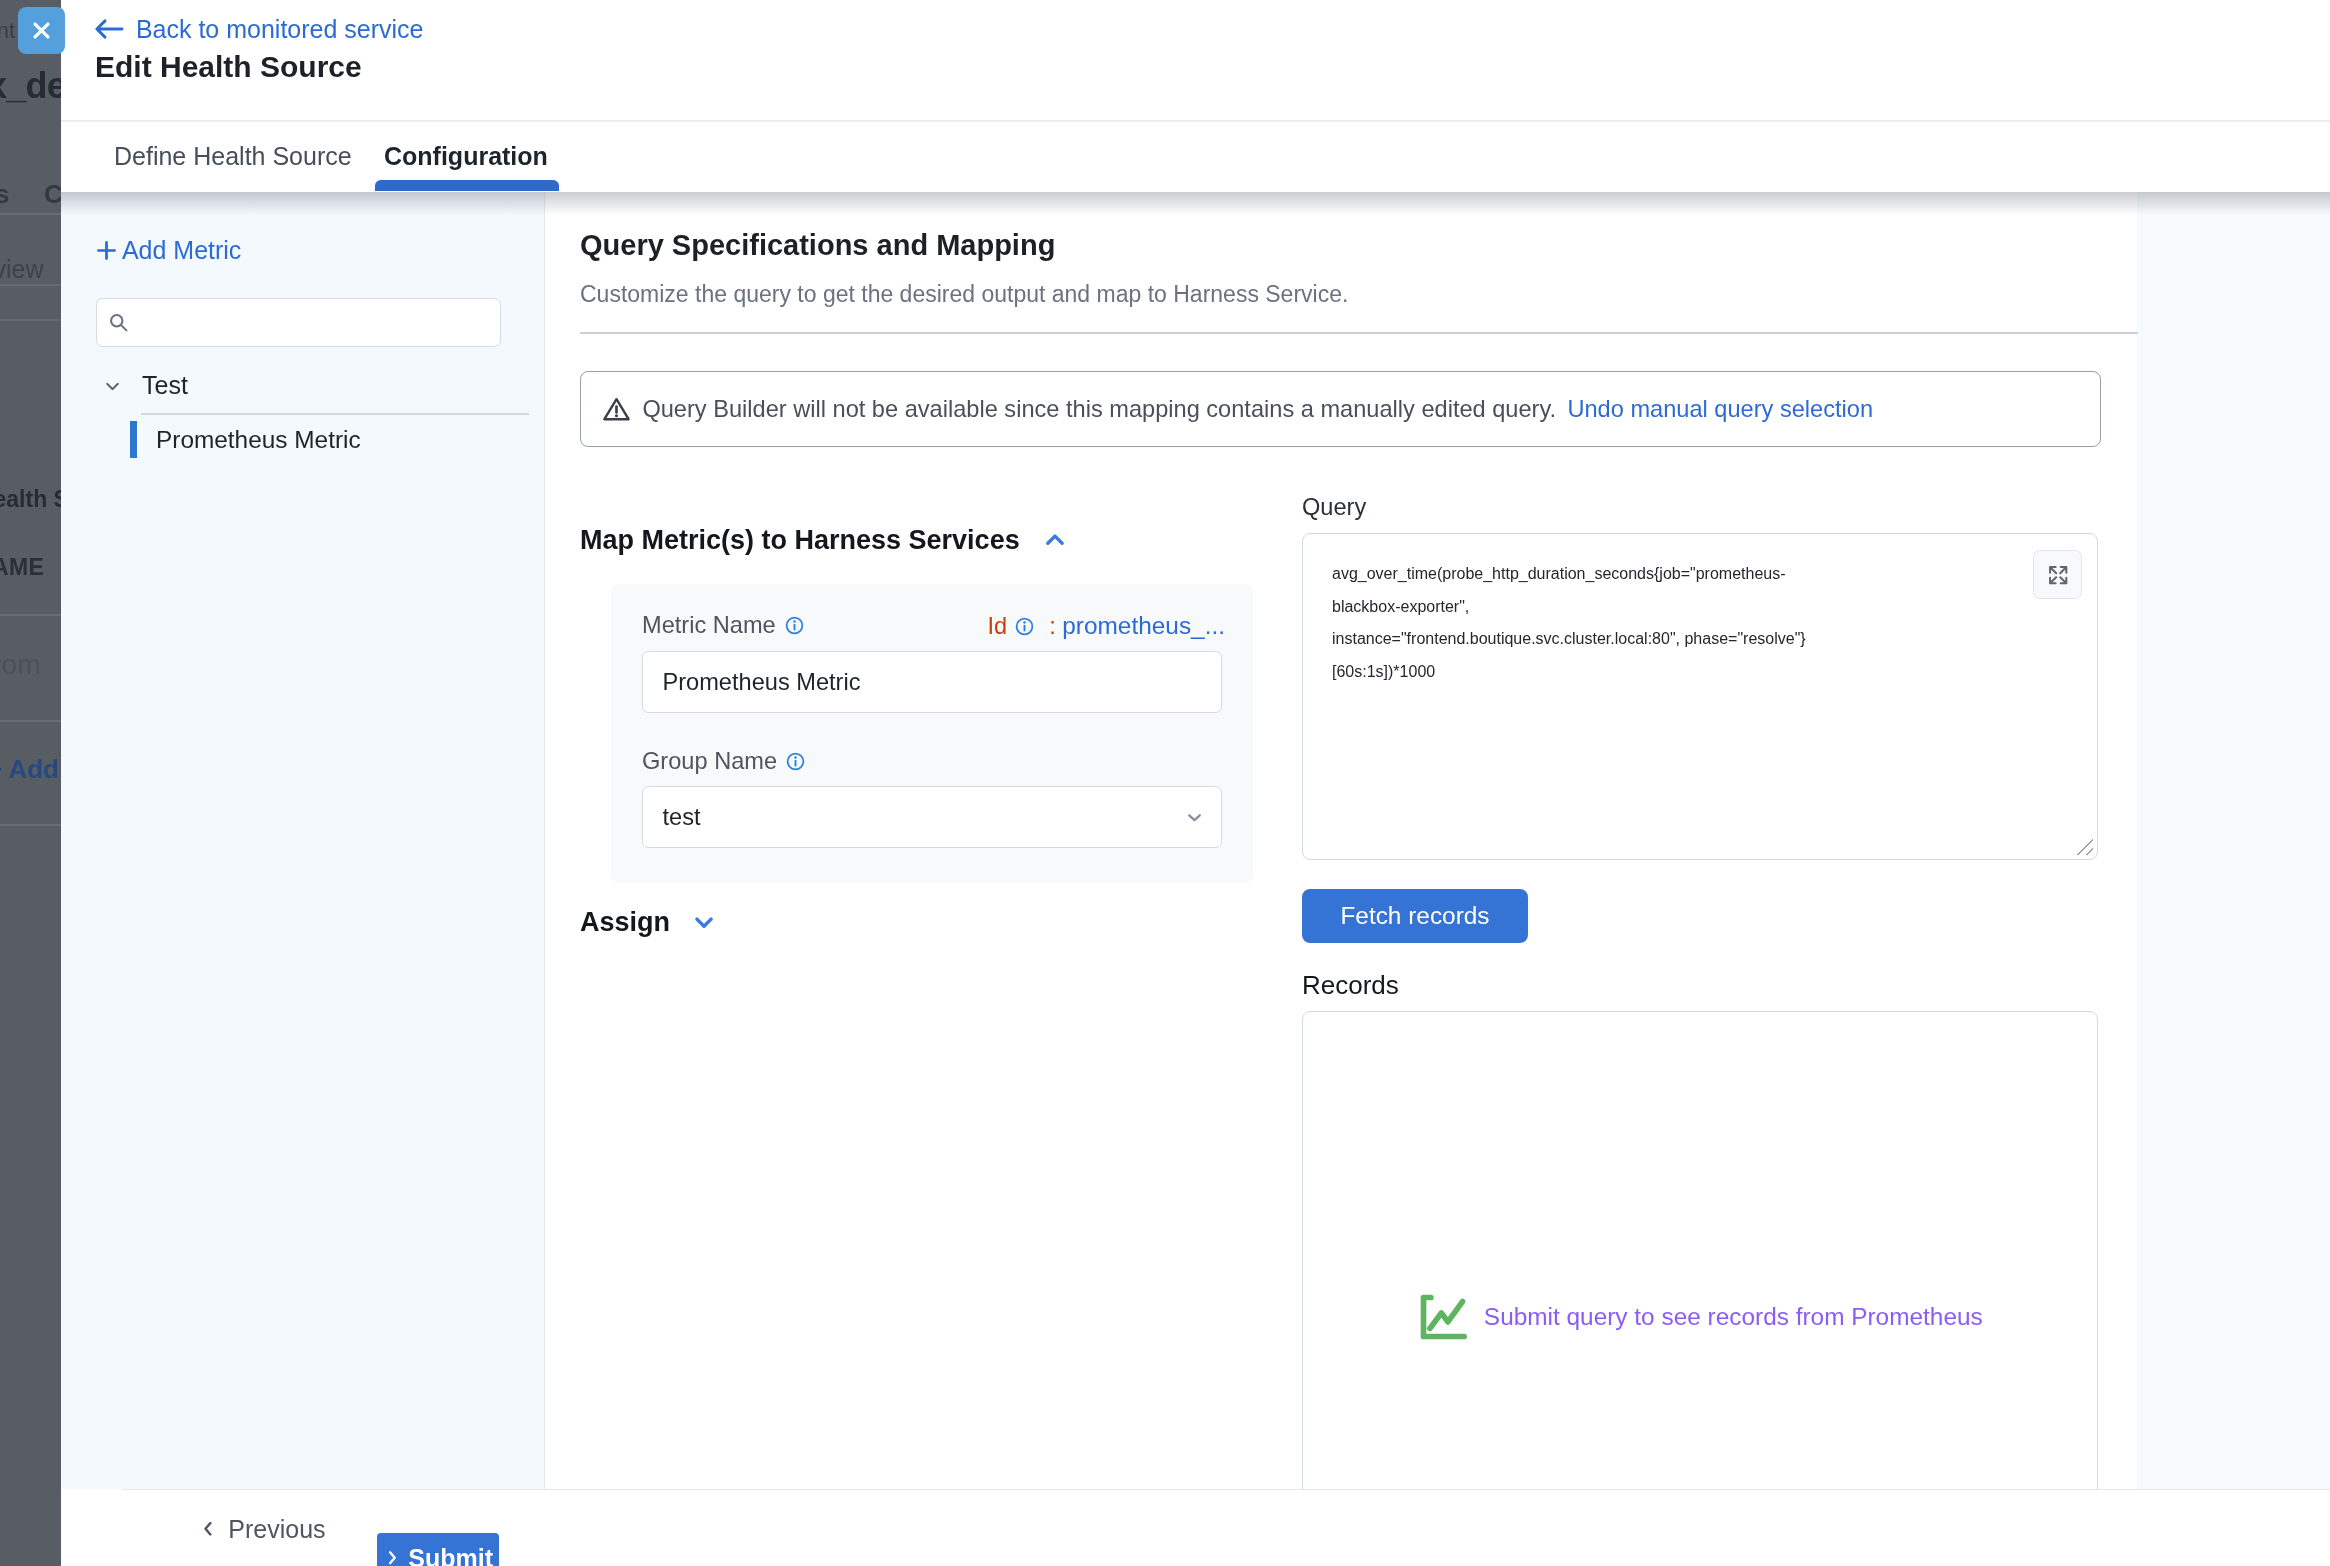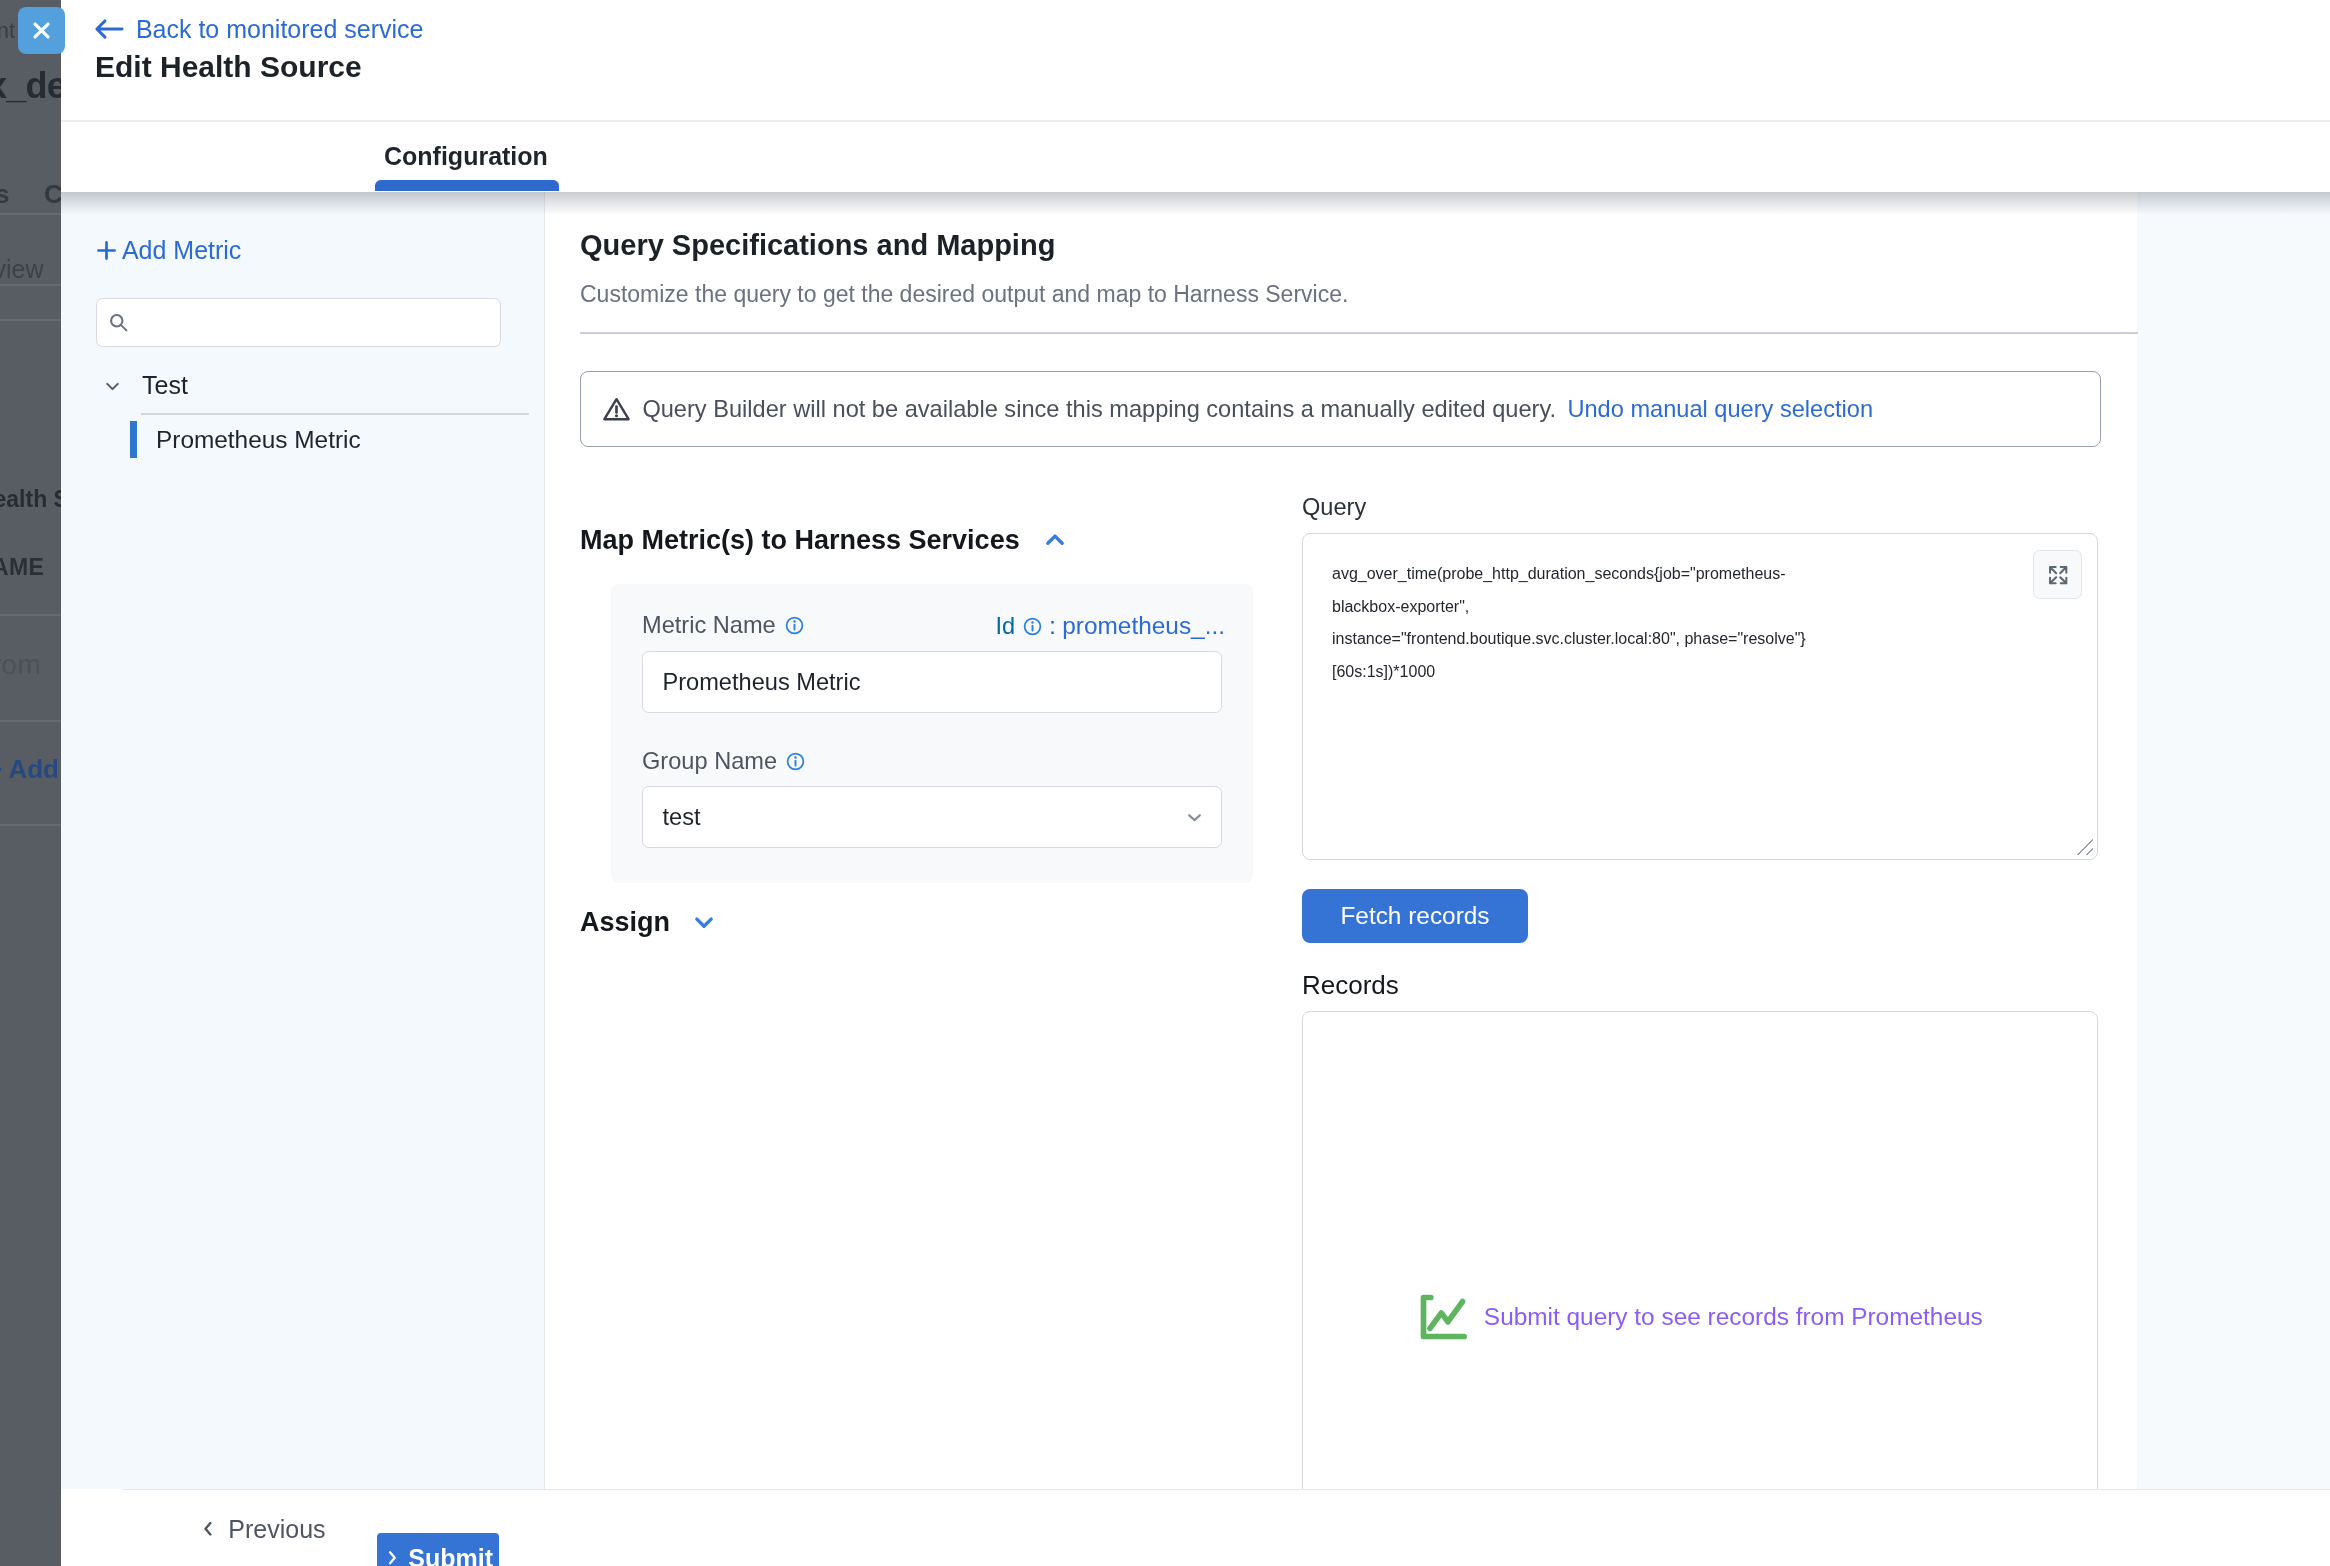--- a/index.html
+++ b/index.html
@@ -72,21 +72,21 @@
   .assign-row{position:absolute;left:519px;top:715px;display:flex;align-items:center;gap:19.5px;}
   .assign-row span{font-size:27px;font-weight:bold;color:#14181d;}
   .sec-chevron{cursor:pointer;display:flex;}
 
   .map-card{position:absolute;left:550px;top:392px;width:642px;height:299px;background:#f7f9fa;border-radius:8.1px;}
   .fld-label{position:absolute;display:flex;align-items:center;gap:8.1px;}
   .fld-label span{font-size:23.6px;color:#4e5560;}
   .lbl-metric{left:31px;top:28px;}
   .lbl-group{left:31px;top:164px;}
   .id-row{position:absolute;right:28px;top:28px;display:flex;align-items:center;gap:6.5px;}
-  .id-row .id-lbl,.id-row .id-sep{font-size:23.6px;color:#0369a1;}
+  .id-row .id-lbl,.id-row .id-sep{font-size:23.6px;color:#c2410c;margin-left:8px;}
   .id-row .id-val{font-size:24.4px;color:#2c6bd4;cursor:pointer;}
   .metric-input{position:absolute;left:31px;top:67px;width:580px;height:62px;box-sizing:border-box;border:1.6px solid #d6dae0;
                 border-radius:6.5px;background:#fff;font-size:23.6px;color:#1e242b;padding:0 19.5px;outline:none;
                 font-family:"Liberation Sans","DejaVu Sans",sans-serif;}
   .group-select{position:absolute;left:31px;top:202px;width:580px;height:62px;box-sizing:border-box;border:1.6px solid #d6dae0;
                 border-radius:6.5px;background:#fff;display:flex;align-items:center;justify-content:space-between;
                 padding:0 16.3px 0 19.5px;cursor:pointer;}
   .group-select span{font-size:23.6px;color:#1e242b;}
 
   .query-label{position:absolute;left:1241px;top:302px;font-size:23.6px;color:#2b313a;}
@@ -152,20 +152,21 @@
     <div class="back-link">
       <svg width="32.5" height="26" viewBox="0 0 40 32">
         <path d="M16 6 L6 16 L16 26 M6 16 H37" stroke="#2c6bd4" stroke-width="3.6" fill="none" stroke-linecap="round" stroke-linejoin="round"></path>
       </svg>
       <span>Back to monitored service</span>
     </div>
 
     <div class="dialog-title">Edit Health Source</div>
     <div class="header-divider"></div>
 
+    <div class="tab tab-define">Define Health Source</div>
     <div class="tab tab-config">Configuration</div>
     <div class="tab-underline"></div>
 
     <div class="scroll-area">
 
       <div class="left-panel">
         <div class="add-metric">
           <svg width="21" height="21" viewBox="0 0 26 26">
             <path d="M13 3 V23 M3 13 H23" stroke="#2c6bd4" stroke-width="3.4" stroke-linecap="round" fill="none"></path>
           </svg>

